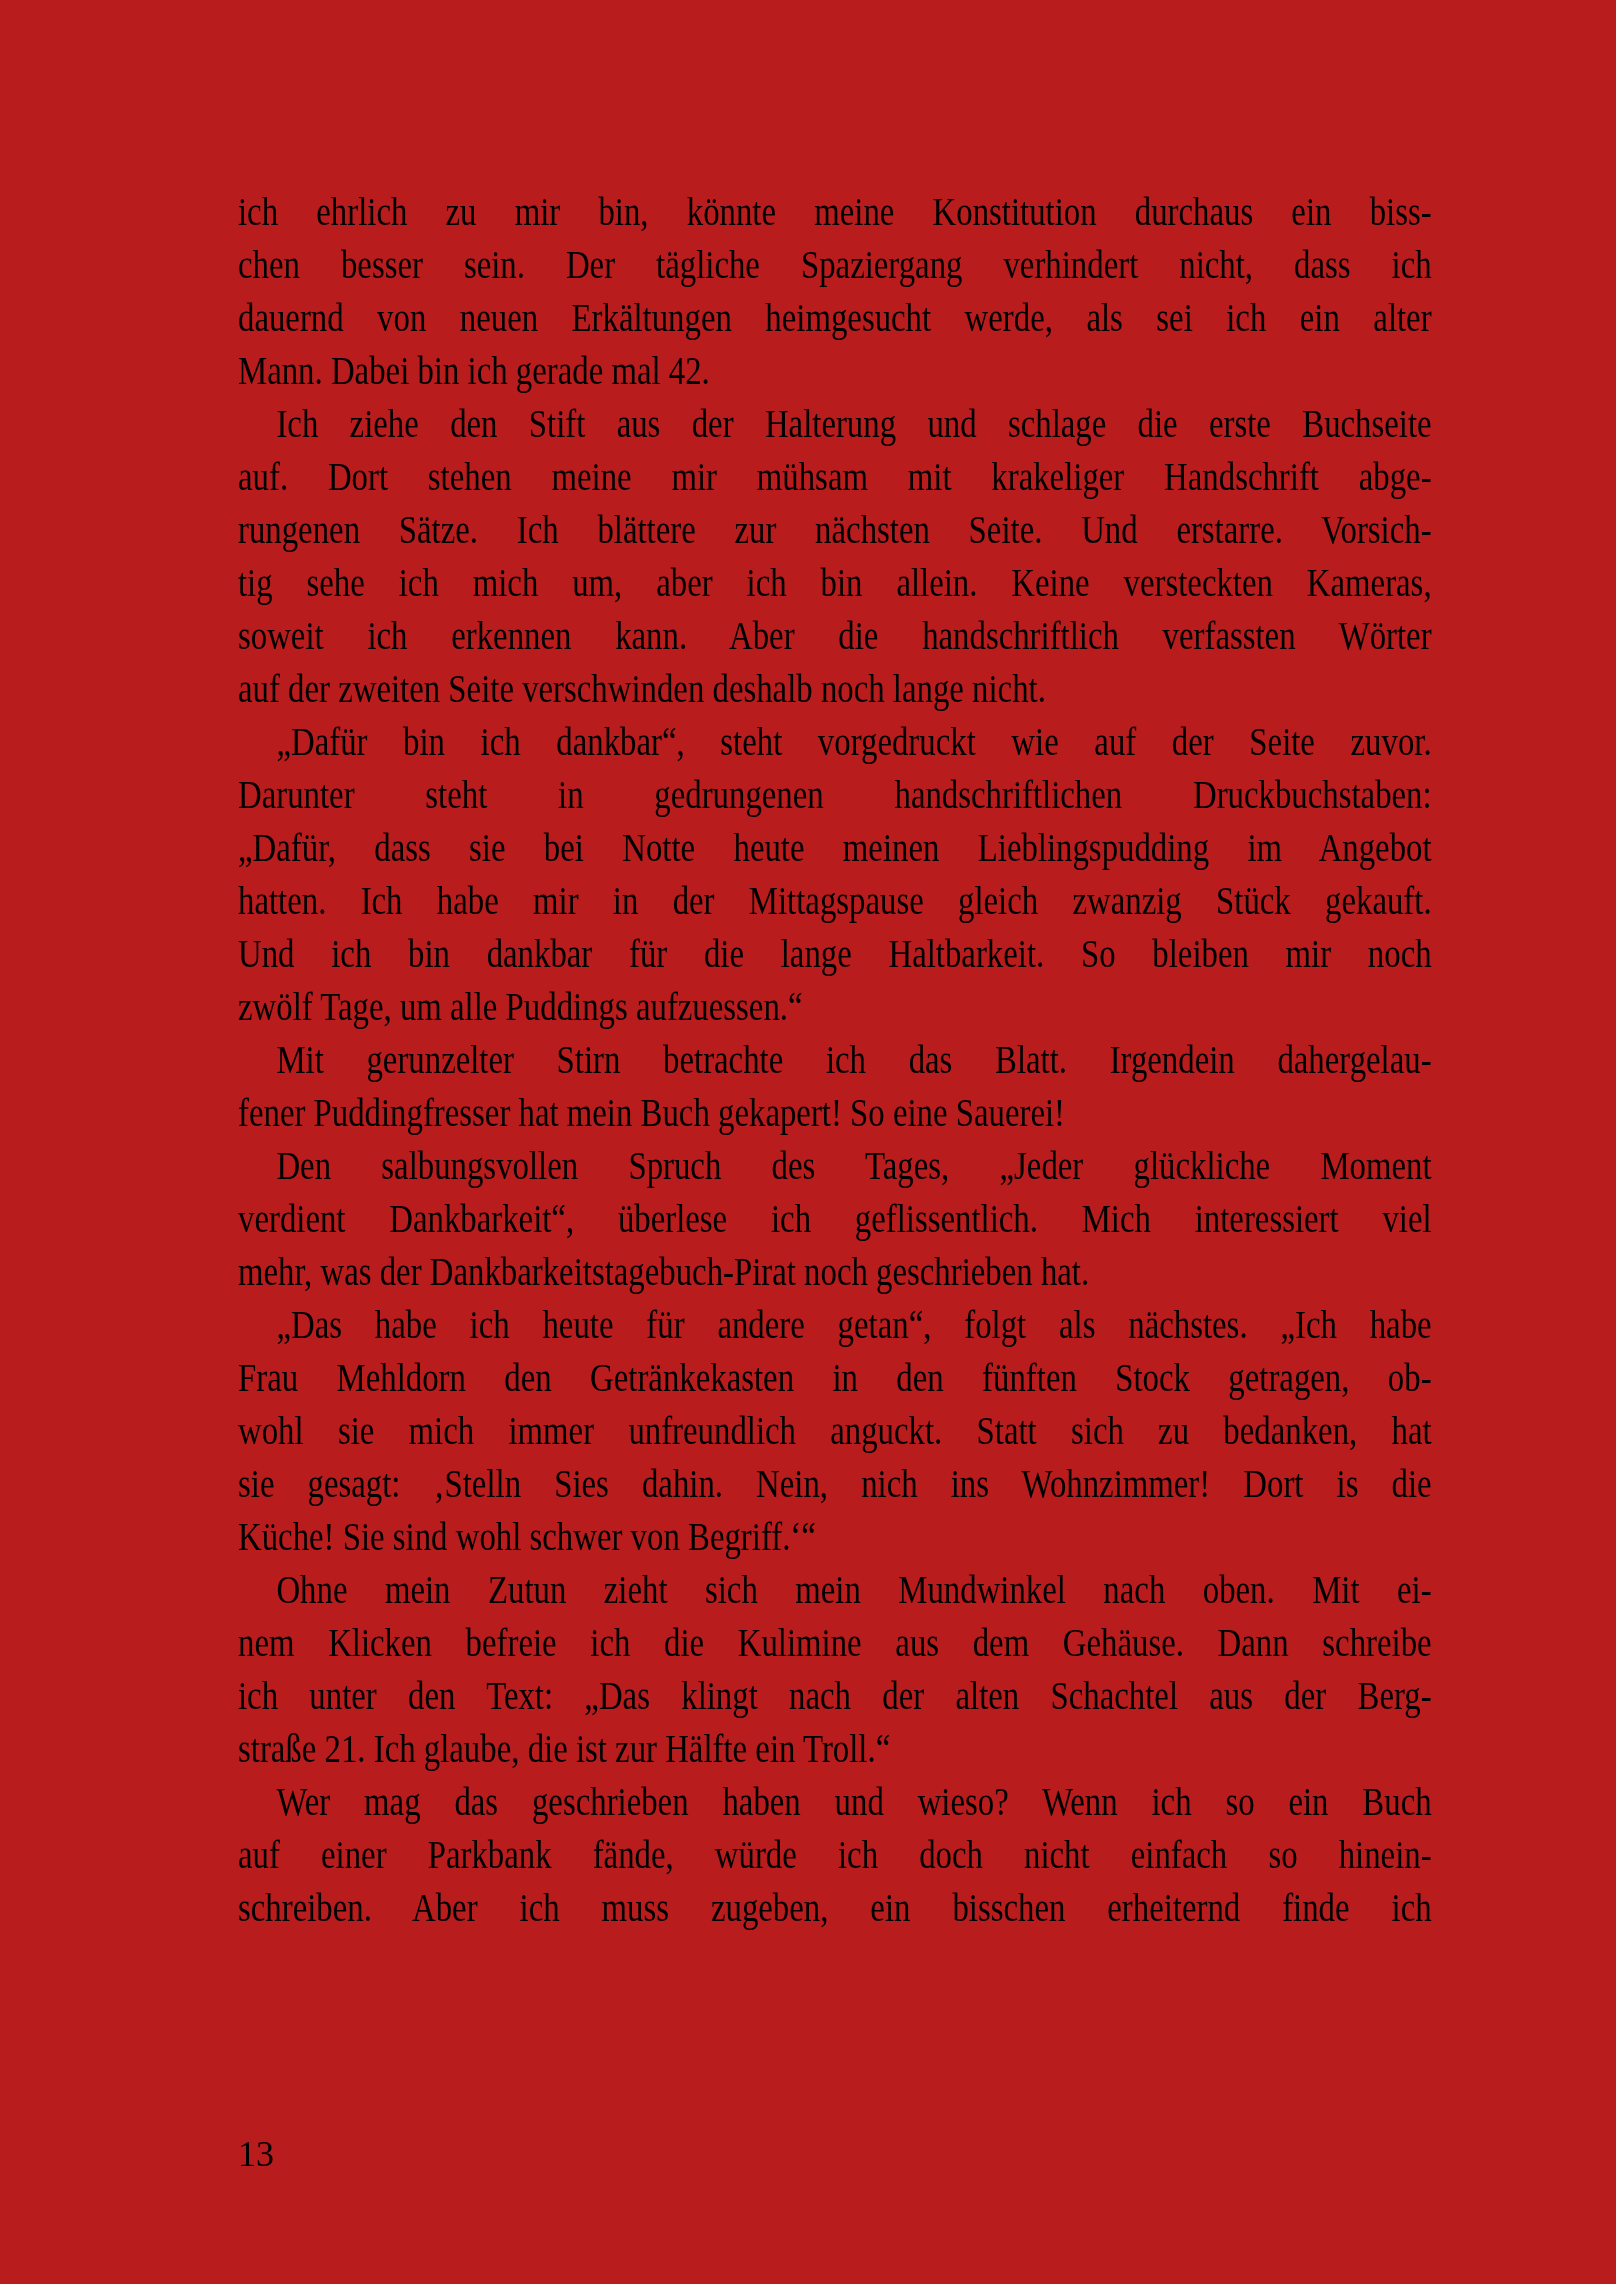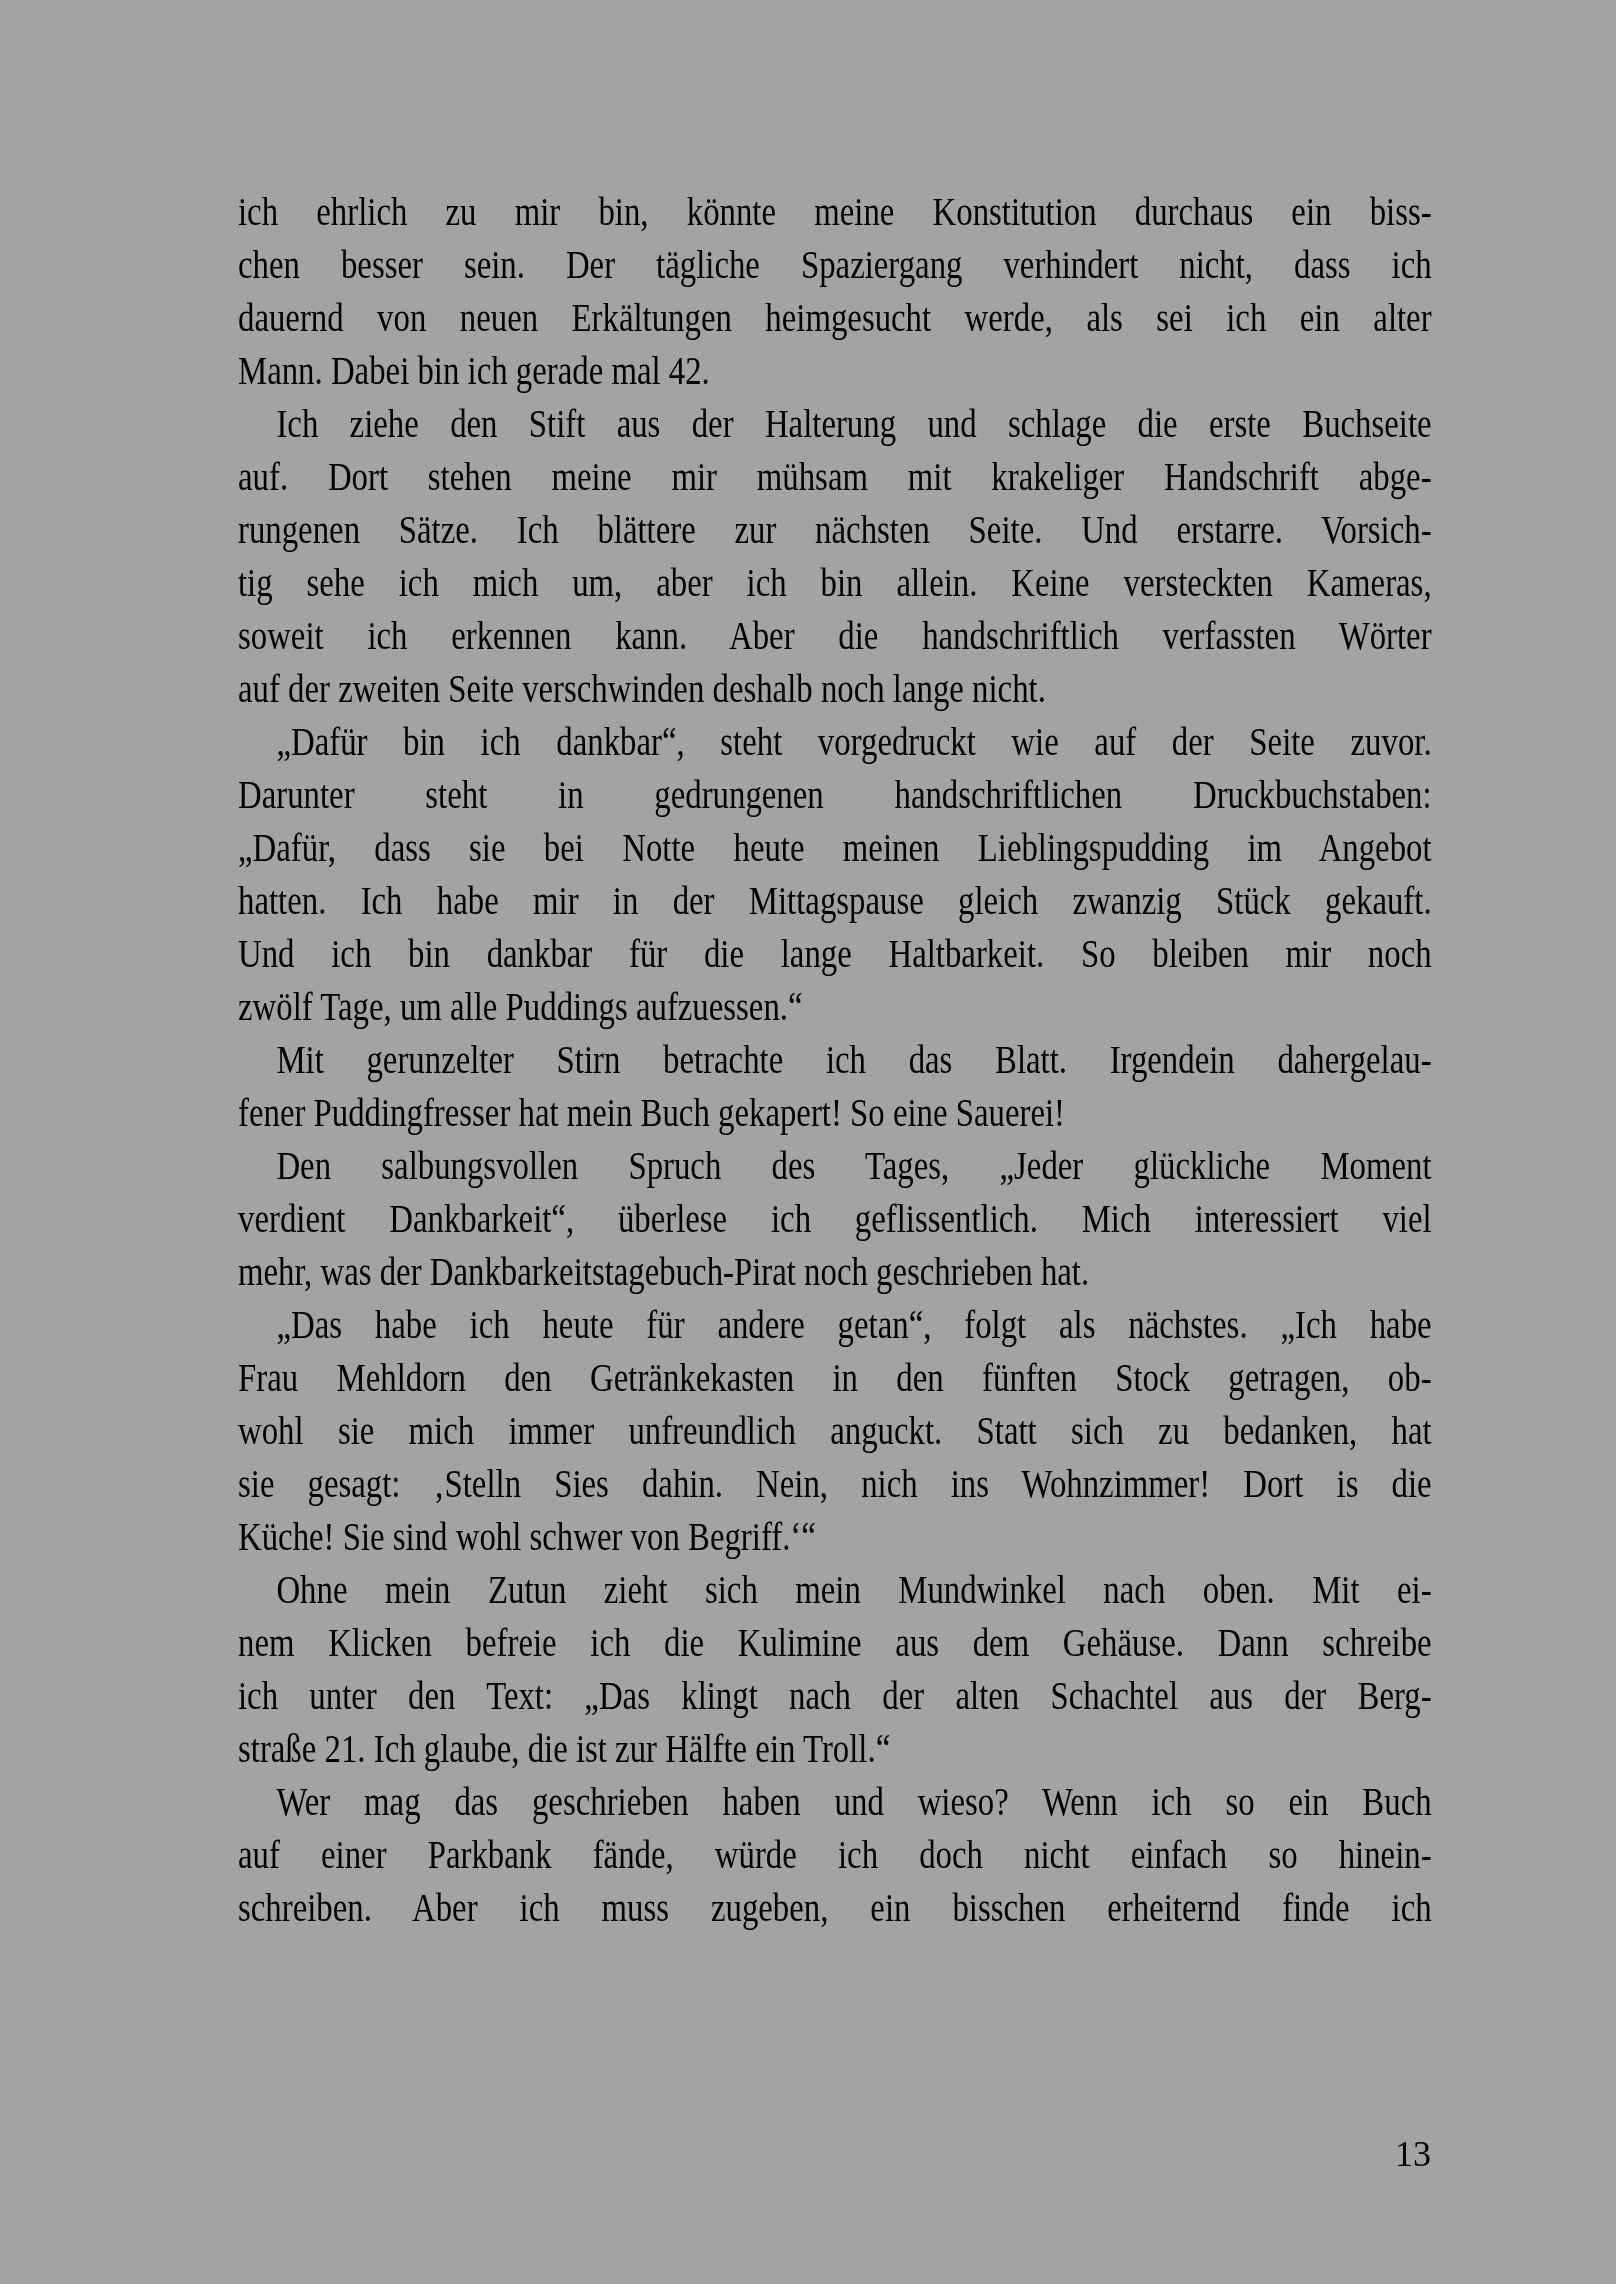--- a/index.html
+++ b/index.html
@@ -11,21 +11,21 @@
     height: 2284px;
     background: #ffffff;
     position: relative;
     overflow: hidden;
     font-family: "Liberation Serif", serif;
     color: #000000;
   }
   .book-page {
     position: absolute;
     inset: 0;
-    background: #a3a3a3;
+    background: #b91c1c;
     text-decoration: underline;
   }
   
   .text-block {
     position: absolute;
     left: 238px;
     top: 185px;
     width: 1492px;
     transform: scaleX(0.80);
     transform-origin: top left;
@@ -43,21 +43,21 @@
     text-align-last: left;
   }
   .line.indent {
     text-indent: 48px;
   }
   .page-number {
     position: absolute;
     left: 238px;
     top: 2135px;
     width: 1193px;
-    text-align: right;
+    text-align: left;
     font-size: 36px;
     line-height: 39px;
   }
 </style>
 </head>
 <body>
 
 <div class="book-page">
   <div class="text-block" id="text-block">
       <div class="line">ich ehrlich zu mir bin, könnte meine Konstitution durchaus ein biss-</div>

